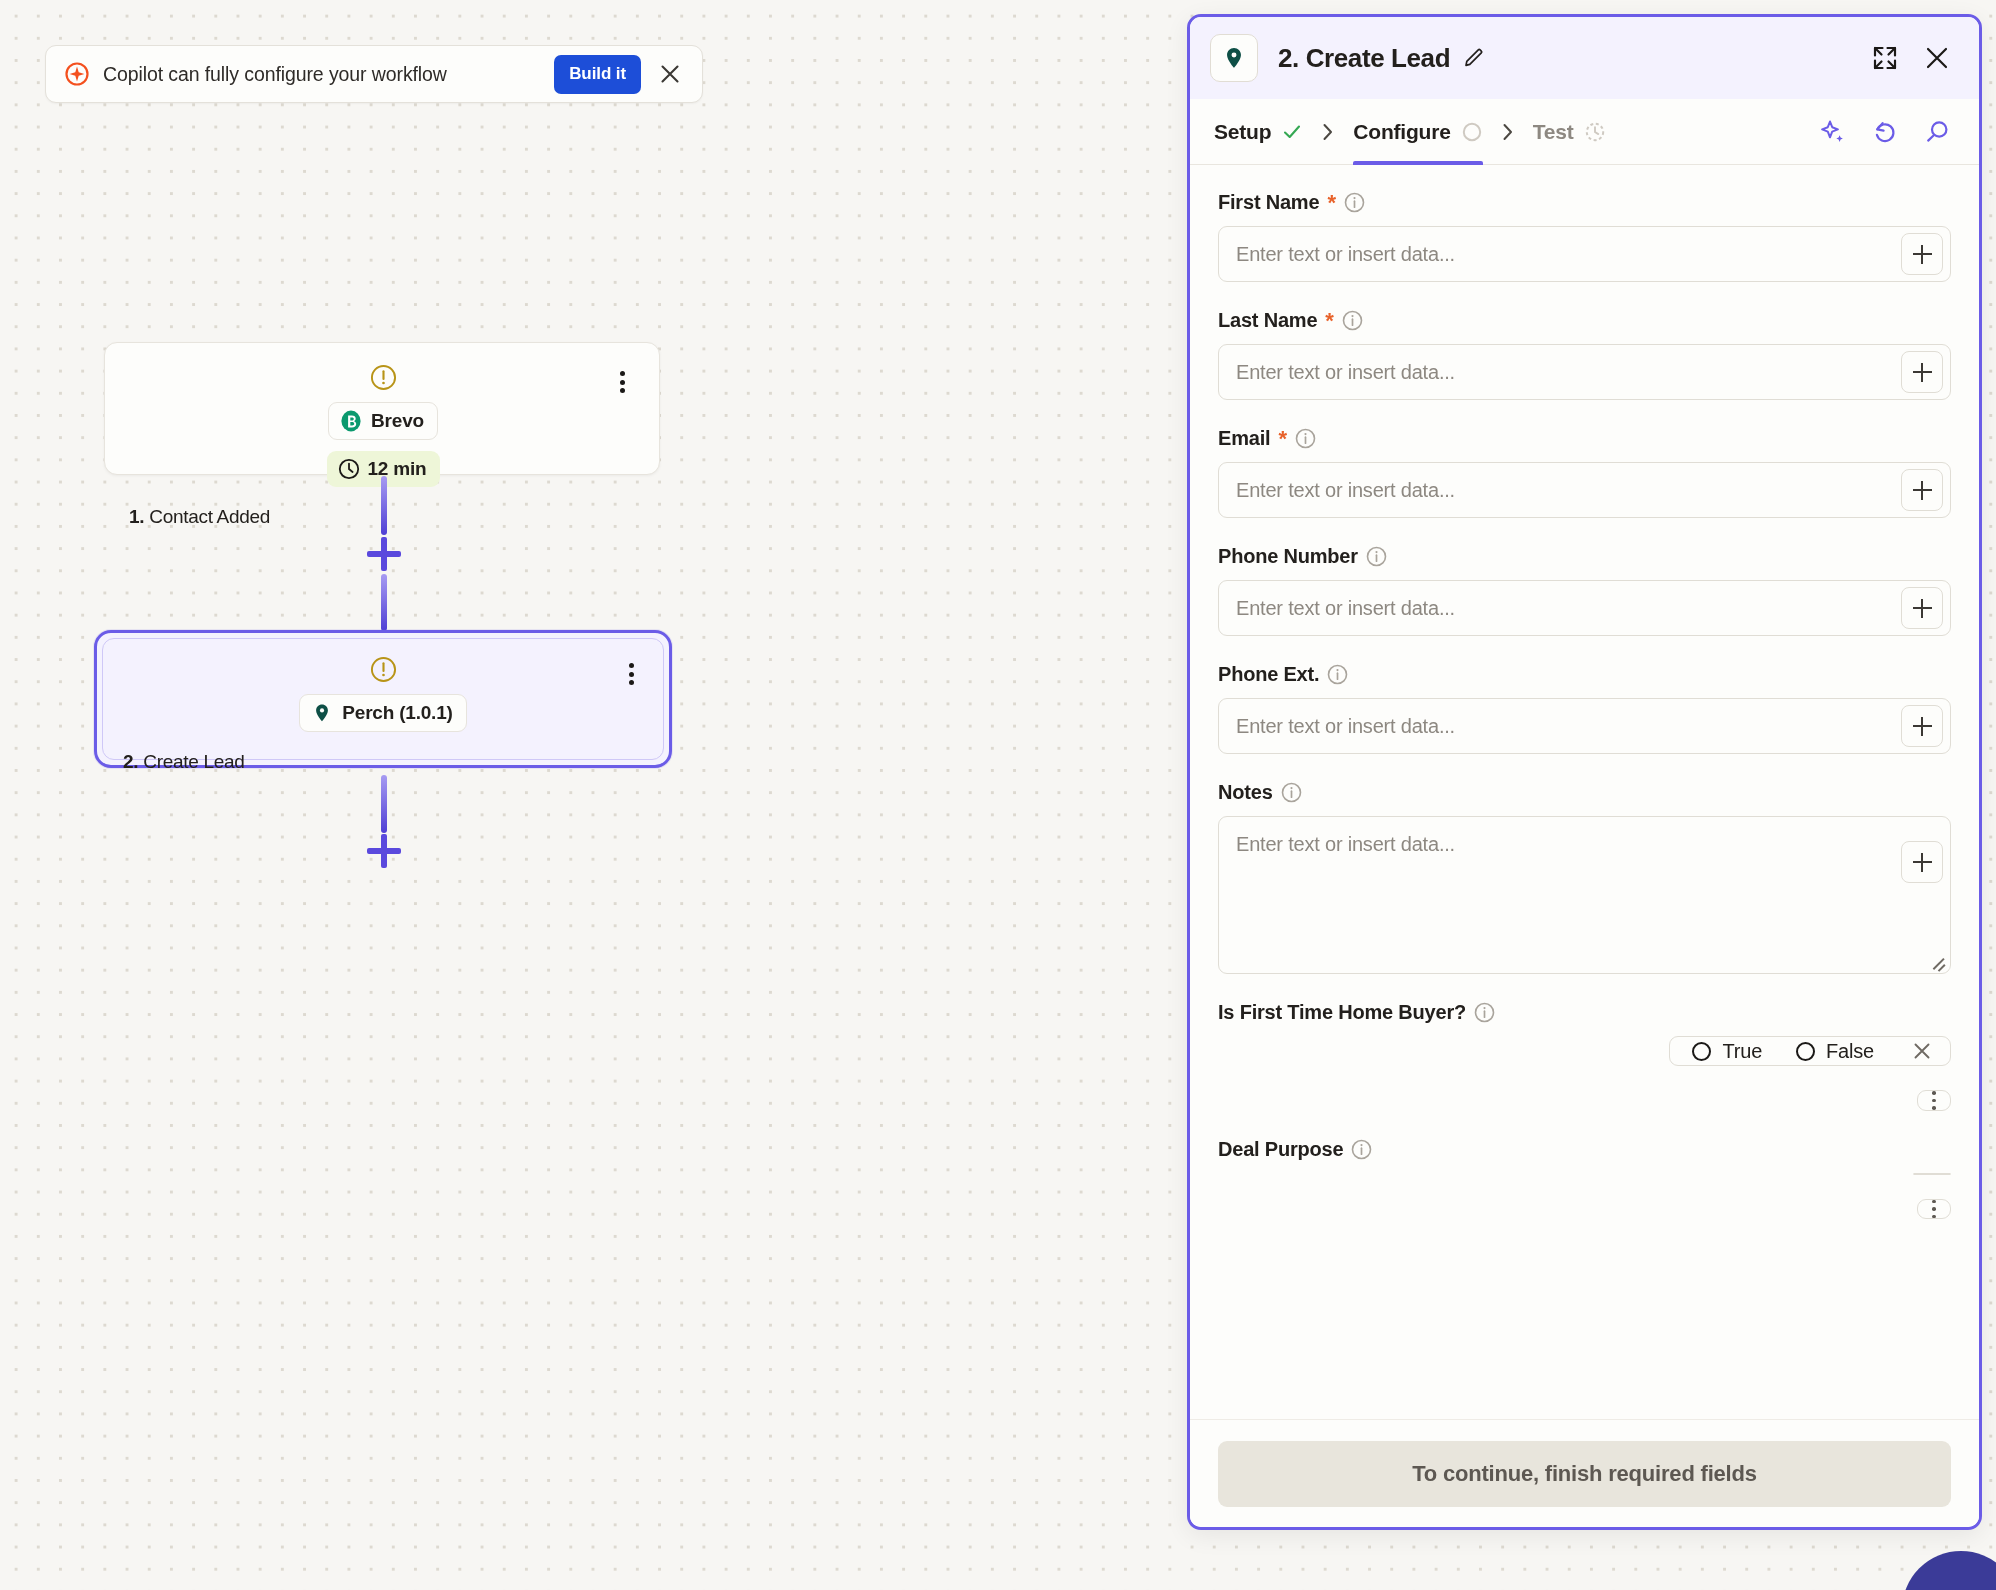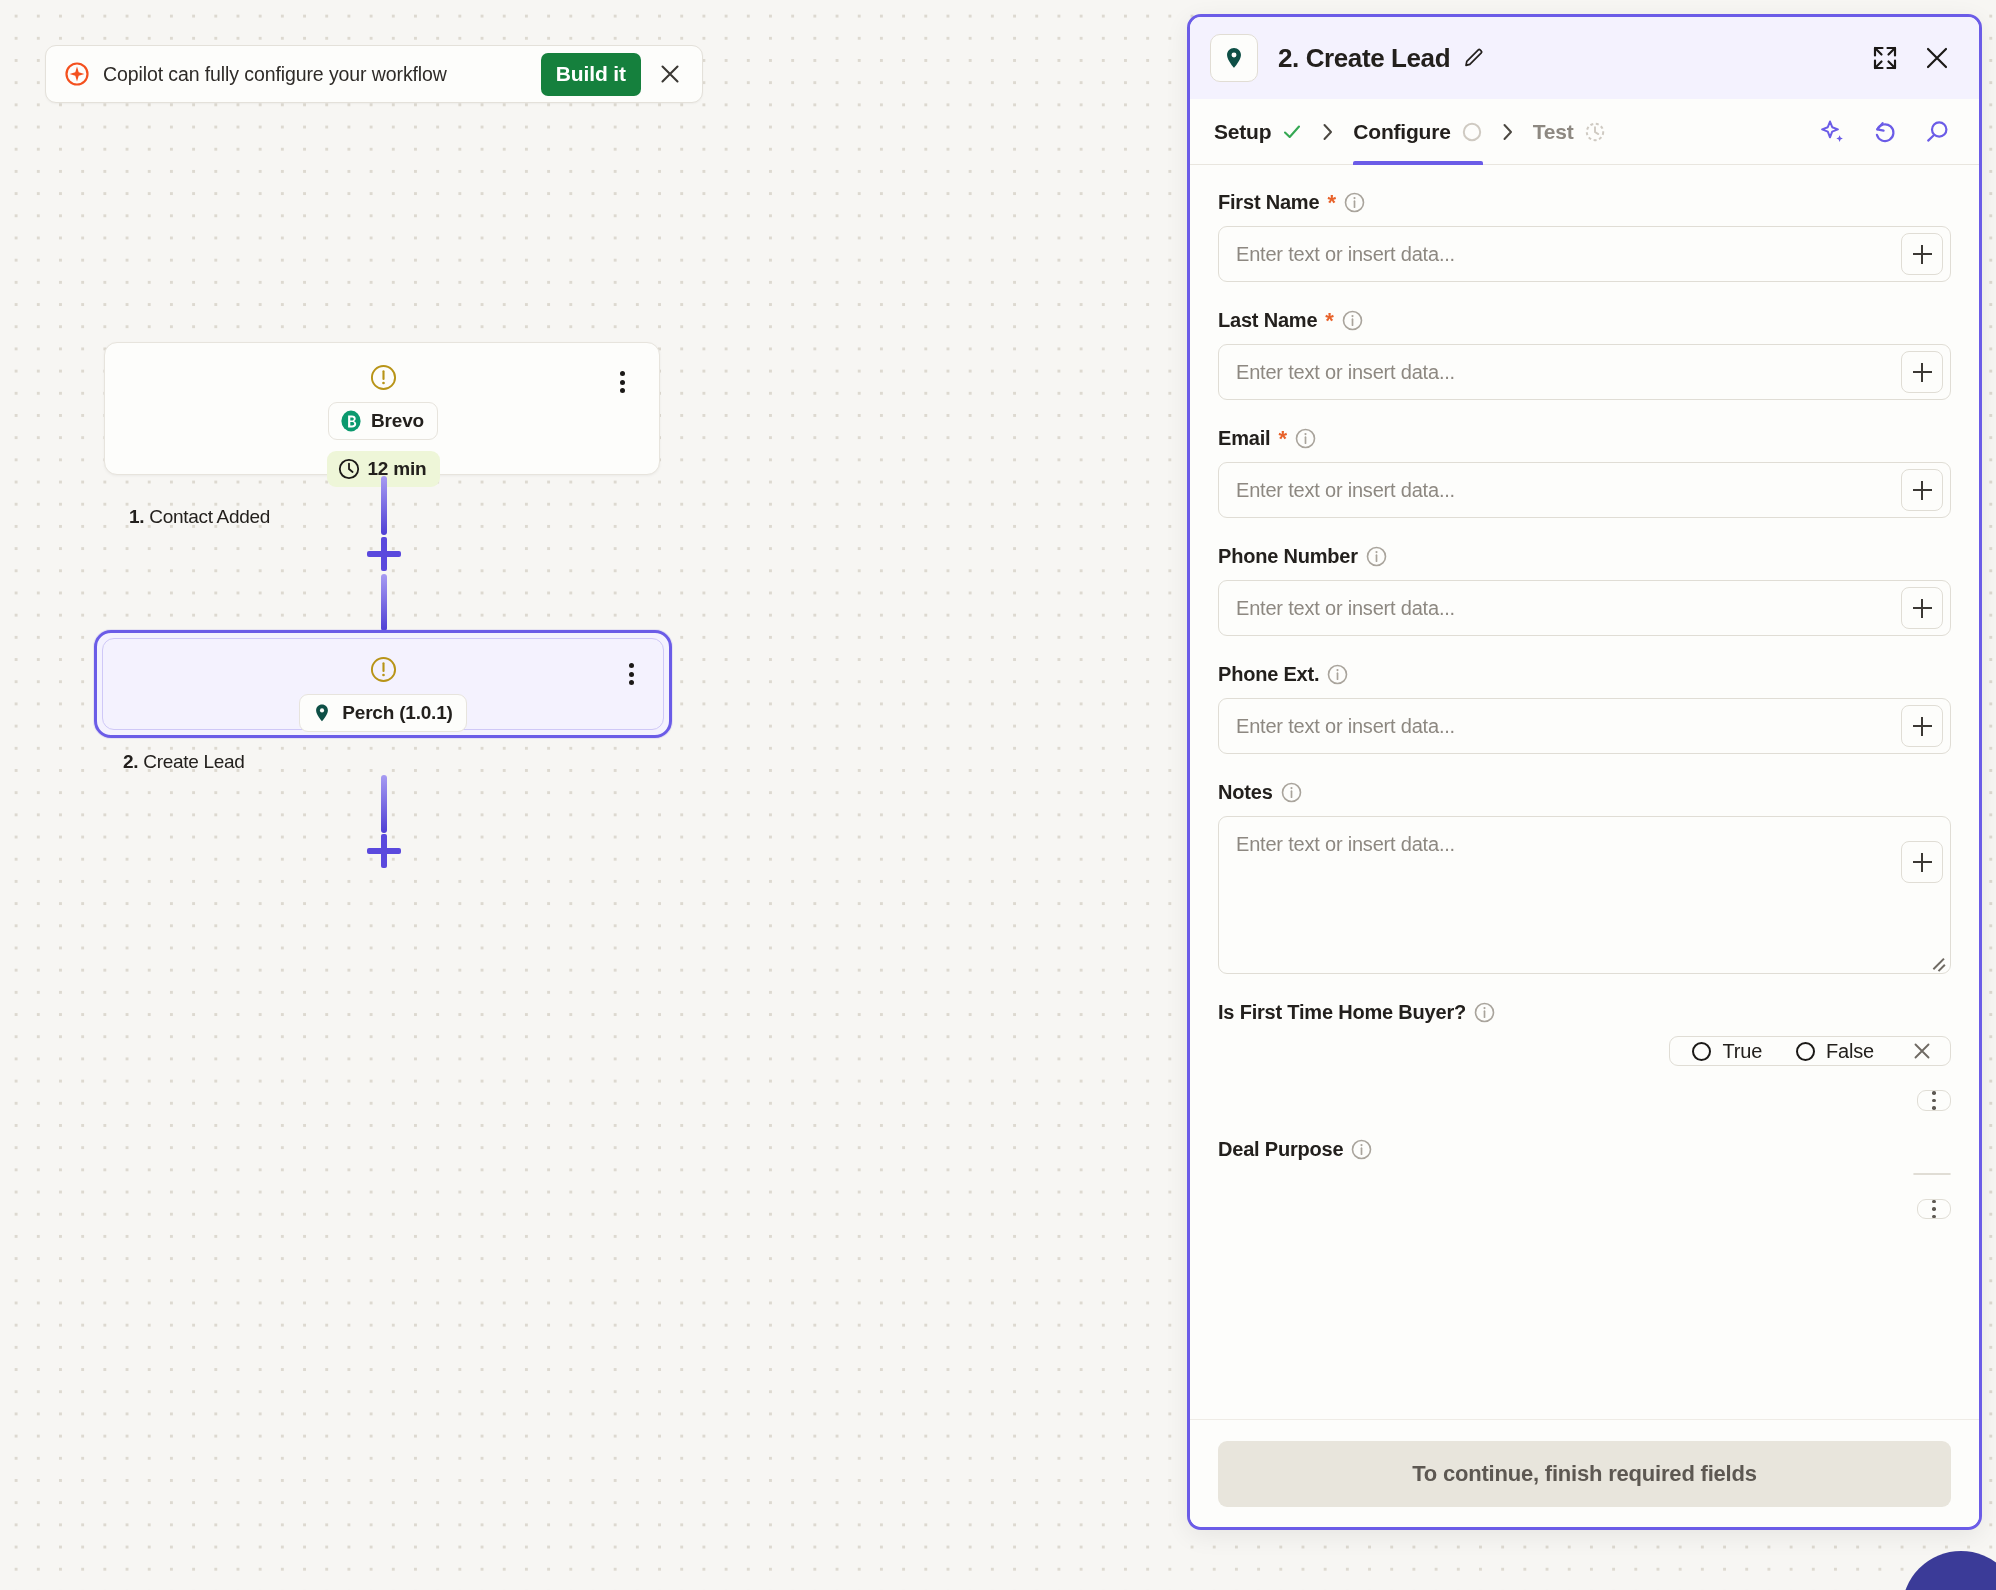--- a/index.html
+++ b/index.html
@@ -30,22 +30,22 @@
     display: flex; align-items: center;
     padding: 0 17px 0 19px;
     box-shadow: 0 1px 2px rgba(0,0,0,0.04);
   }
   .copilot-icon { width: 24px; height: 24px; flex: 0 0 24px; display:block; }
   .copilot-text {
     margin-left: 14px; font-size: 19.5px; color: #2e2b28;
     letter-spacing: -0.1px; white-space: nowrap; flex: 1;
   }
   .build-it-btn {
-    background: #15803d; color: #ffffff;
-    font-size: 21px; font-weight: bold;
+    background: #1d4ed8; color: #ffffff;
+    font-size: 17px; font-weight: bold;
     border: none; border-radius: 7px;
     padding: 9px 15px 10px; cursor: pointer;
     white-space: nowrap; letter-spacing: -0.1px;
     font-family: "Liberation Sans", sans-serif;
   }
   .banner-close {
     margin-left: 14px; width: 30px; height: 30px;
     display: flex; align-items: center; justify-content: center;
     cursor: pointer; color: #3b3834;
   }
@@ -55,21 +55,21 @@
     position: absolute;
     width: 556px;
     background: #fdfdfb;
     border: 1px solid #e7e4dd;
     border-radius: 13px;
     box-shadow: 0 1px 3px rgba(0,0,0,0.05);
     padding: 21px 22px 20px 24px;
   }
   .node-trigger { left: 104px; top: 342px; height: 133px; }
   .node-selected {
-    left: 94px; top: 630px; width: 578px; height: 108px;
+    left: 94px; top: 630px; width: 578px; height: 138px;
     background: #f4f2fe;
     border: 3px solid #6b5ce7;
     border-radius: 17px;
     padding: 0;
     box-shadow: 0 0 0 1px rgba(107,92,231,0.12);
   }
   .node-selected-inner {
     position: absolute; left: 5px; top: 5px; right: 5px; bottom: 5px;
     border: 1.5px solid #cfc8f7; border-radius: 12px;
     padding: 17px 20px 0 20px;

